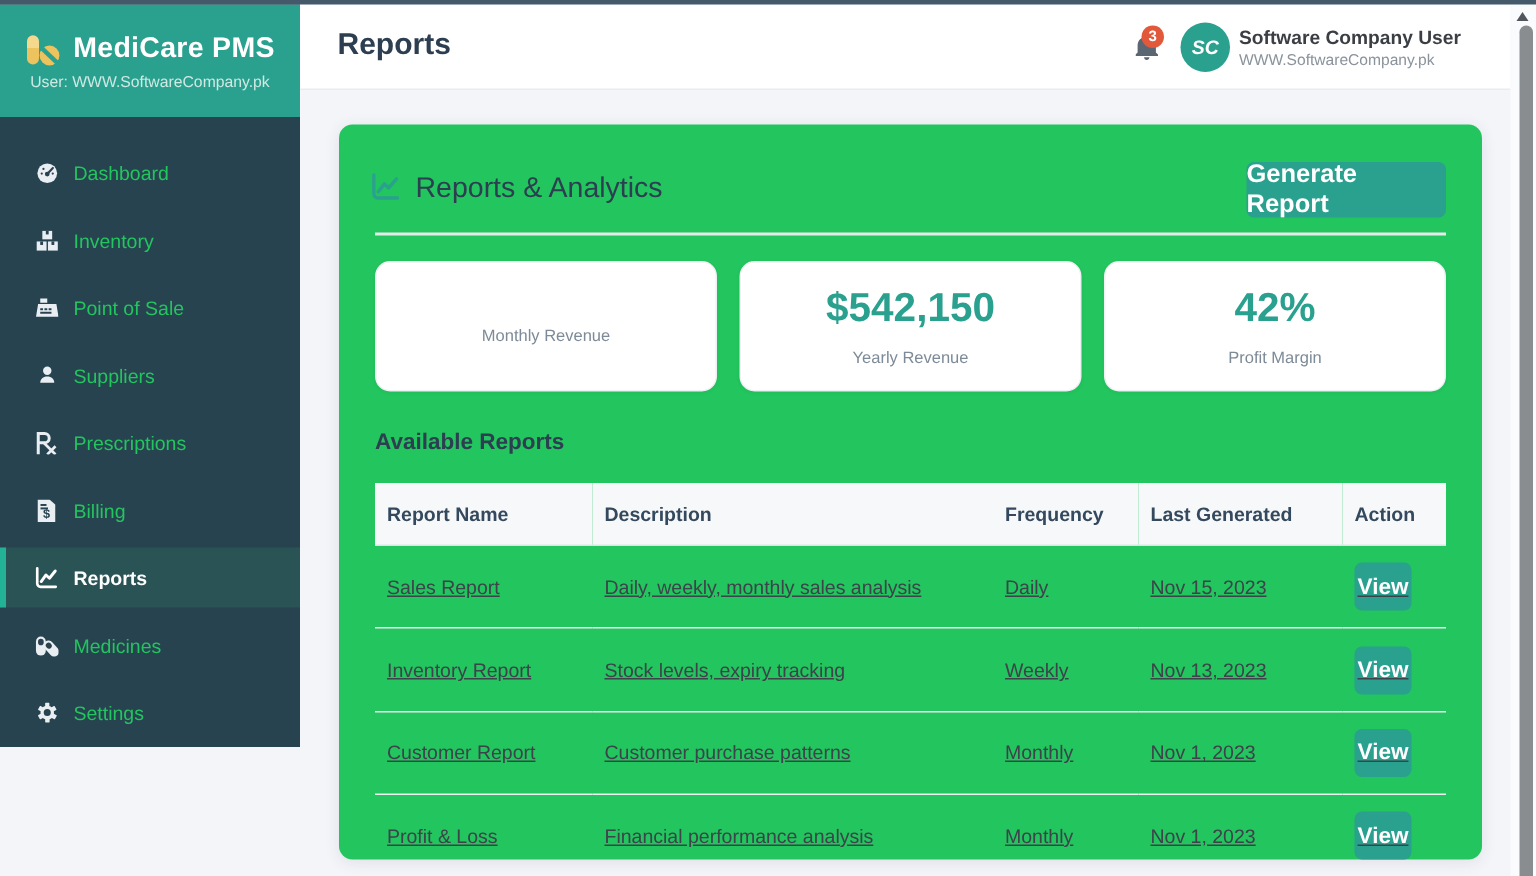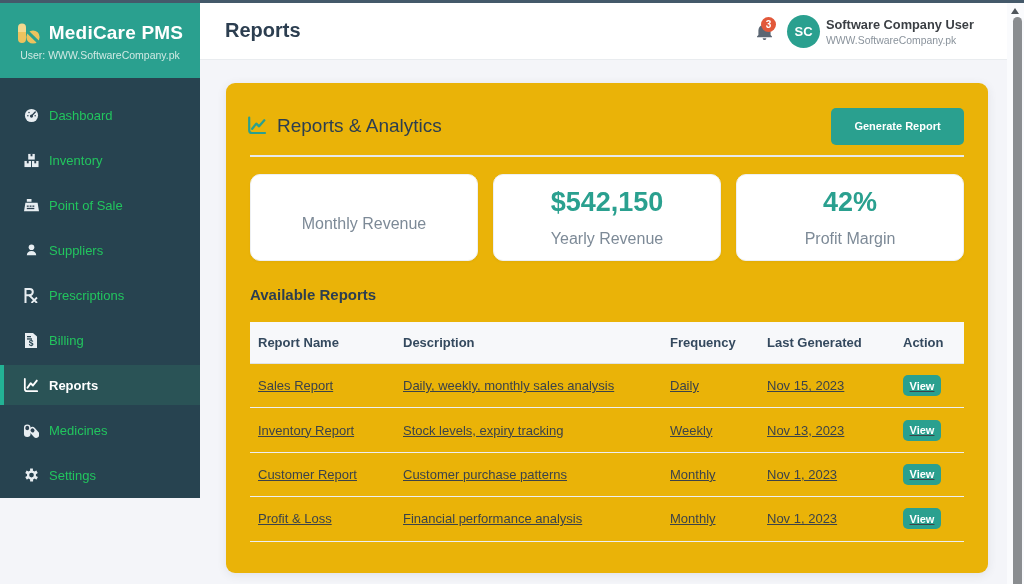--- a/index.html
+++ b/index.html
@@ -13,41 +13,41 @@
 .userline { color:#cfe9e3; font-size:10.5px; margin-top:5px; }
 .menu { list-style:none; padding-top:17px; }
 .menu li { height:40px; margin-bottom:5px; display:flex; align-items:center; padding-left:23px; color:#22c55e; font-size:13px; cursor:default; }
 .menu li .mi { width:16px; height:16px; margin-right:10px; display:flex; align-items:center; justify-content:center; flex:none; }
 .menu li.active { background:#2a5356; border-left:4px solid #23b295; padding-left:19px; color:#fff; font-weight:bold; }
 
 .topbar { position:absolute; left:200px; top:3px; width:807px; height:57px; background:#fff; border-bottom:1px solid #e9ecef; z-index:4; }
 .topbar h1 { position:absolute; left:25px; top:16px; font-size:20px; color:#2c3e50; font-weight:bold; }
 .bellwrap { position:absolute; left:557px; top:20px; }
 .badge { position:absolute; left:561px; top:13.5px; width:15px; height:15px; background:#e2583a; border-radius:50%; color:#fff; font-size:10px; font-weight:bold; display:flex; align-items:center; justify-content:center; z-index:2;}
-.avatar { position:absolute; left:587px; top:11.5px; width:33px; height:33px; border-radius:50%; background:#2aa08f; color:#fff; font-weight:bold; font-size:13px; display:flex; align-items:center; justify-content:center; }
+.avatar { position:absolute; left:587px; top:11.5px; width:33px; height:33px; border-radius:50%; background:#2aa08f; color:#fff; font-weight:bold; font-size:13px; display:flex; align-items:center; justify-content:center;font-style:italic; }
 .uname { position:absolute; left:626px; top:13.5px; font-size:12.8px; font-weight:bold; color:#3b3f44; }
 .usub { position:absolute; left:626px; top:31.5px; font-size:10.4px; color:#8a939c; }
 
 .content { position:absolute; left:200px; top:60px; width:807px; height:524px; background:#f4f5f9; }
-.card { position:absolute; left:26px; top:23px; width:762px; height:490px; background:#eab308; border-radius:9px; box-shadow:0 2px 10px rgba(50,60,80,0.10); padding:0 24px; }
+.card { position:absolute; left:26px; top:23px; width:762px; height:490px; background:#22c55e; border-radius:9px; box-shadow:0 2px 10px rgba(50,60,80,0.10); padding:0 24px; }
 .cardhead { height:60px; margin-top:14px; display:flex; align-items:center; border-bottom:2px solid #e7e9eb; }
 .cardhead .cticon { margin-right:10px; margin-left:-3px; margin-top:2px; }
 .cardhead .ctitle { font-size:19px; color:#2c3e50; }
-.genbtn { margin-left:auto; background:#2aa08f; color:#fff; font-weight:bold; font-size:11px; border:none; border-radius:5px; width:133px; height:37px; display:flex; align-items:center; justify-content:center; }
+.genbtn { margin-left:auto; background:#2aa08f; color:#fff; font-weight:bold; font-size:17px; border:none; border-radius:5px; width:133px; height:37px; display:flex; align-items:center; justify-content:center; }
 .stats { display:flex; gap:15px; margin-top:17px; }
 .stat { flex:1; height:87px; background:#fff; border:1px solid #eef0f3; border-radius:10px; box-shadow:0 1px 3px rgba(0,0,0,0.045); display:flex; flex-direction:column; align-items:center; justify-content:center; }
 .stat .num { color:#2aa08f; font-size:27px; font-weight:bold; }
-.stat .lbl { color:#7d8a97; font-size:16px; margin-top:12px; }
+.stat .lbl { color:#7d8a97; font-size:11px; margin-top:12px; }
 .avail { margin-top:25px; font-size:15px; font-weight:bold; color:#2c3e50; }
 table { width:714px; border-collapse:collapse; margin-top:19px; }
 thead tr { background:#f7f8fa; }
 th { text-align:left; font-size:13px; color:#34495e; padding:13px 8px; border-bottom:1px solid #dfe3e6; }
 td { font-size:13px; color:#3c4349; padding:11.2px 8px; border-bottom:1px solid #edeff1;text-decoration:underline; }
 .c1 { width:145px; } .c2 { width:267px; } .c3 { width:97px; } .c4 { width:136px; } .c5 { width:69px; }
-.viewbtn { background:#2aa08f; color:#fff; font-weight:bold; font-size:11px; border:none; border-radius:5px; width:38px; height:21px; display:flex; align-items:center; justify-content:center; }
+.viewbtn { background:#2aa08f; color:#fff; font-weight:bold; font-size:15px; border:none; border-radius:5px; width:38px; height:32px; display:flex; align-items:center; justify-content:center; }
 
 .sbar { position:absolute; right:0; top:3px; width:17px; height:581px; background:#fafbfd; z-index:40; }
 .sbar .up { position:absolute; left:4px; top:5px; width:0; height:0; border-left:4.5px solid transparent; border-right:4.5px solid transparent; border-bottom:6px solid #50565c; }
 .sbar .thumb { position:absolute; left:6px; top:14px; width:9px; height:567px; background:#8a8d90; border-radius:5px 5px 0 0; }
 </style>
 </head>
 <body>
 <div class="topstrip"></div>
 
 <div class="sidebar">

